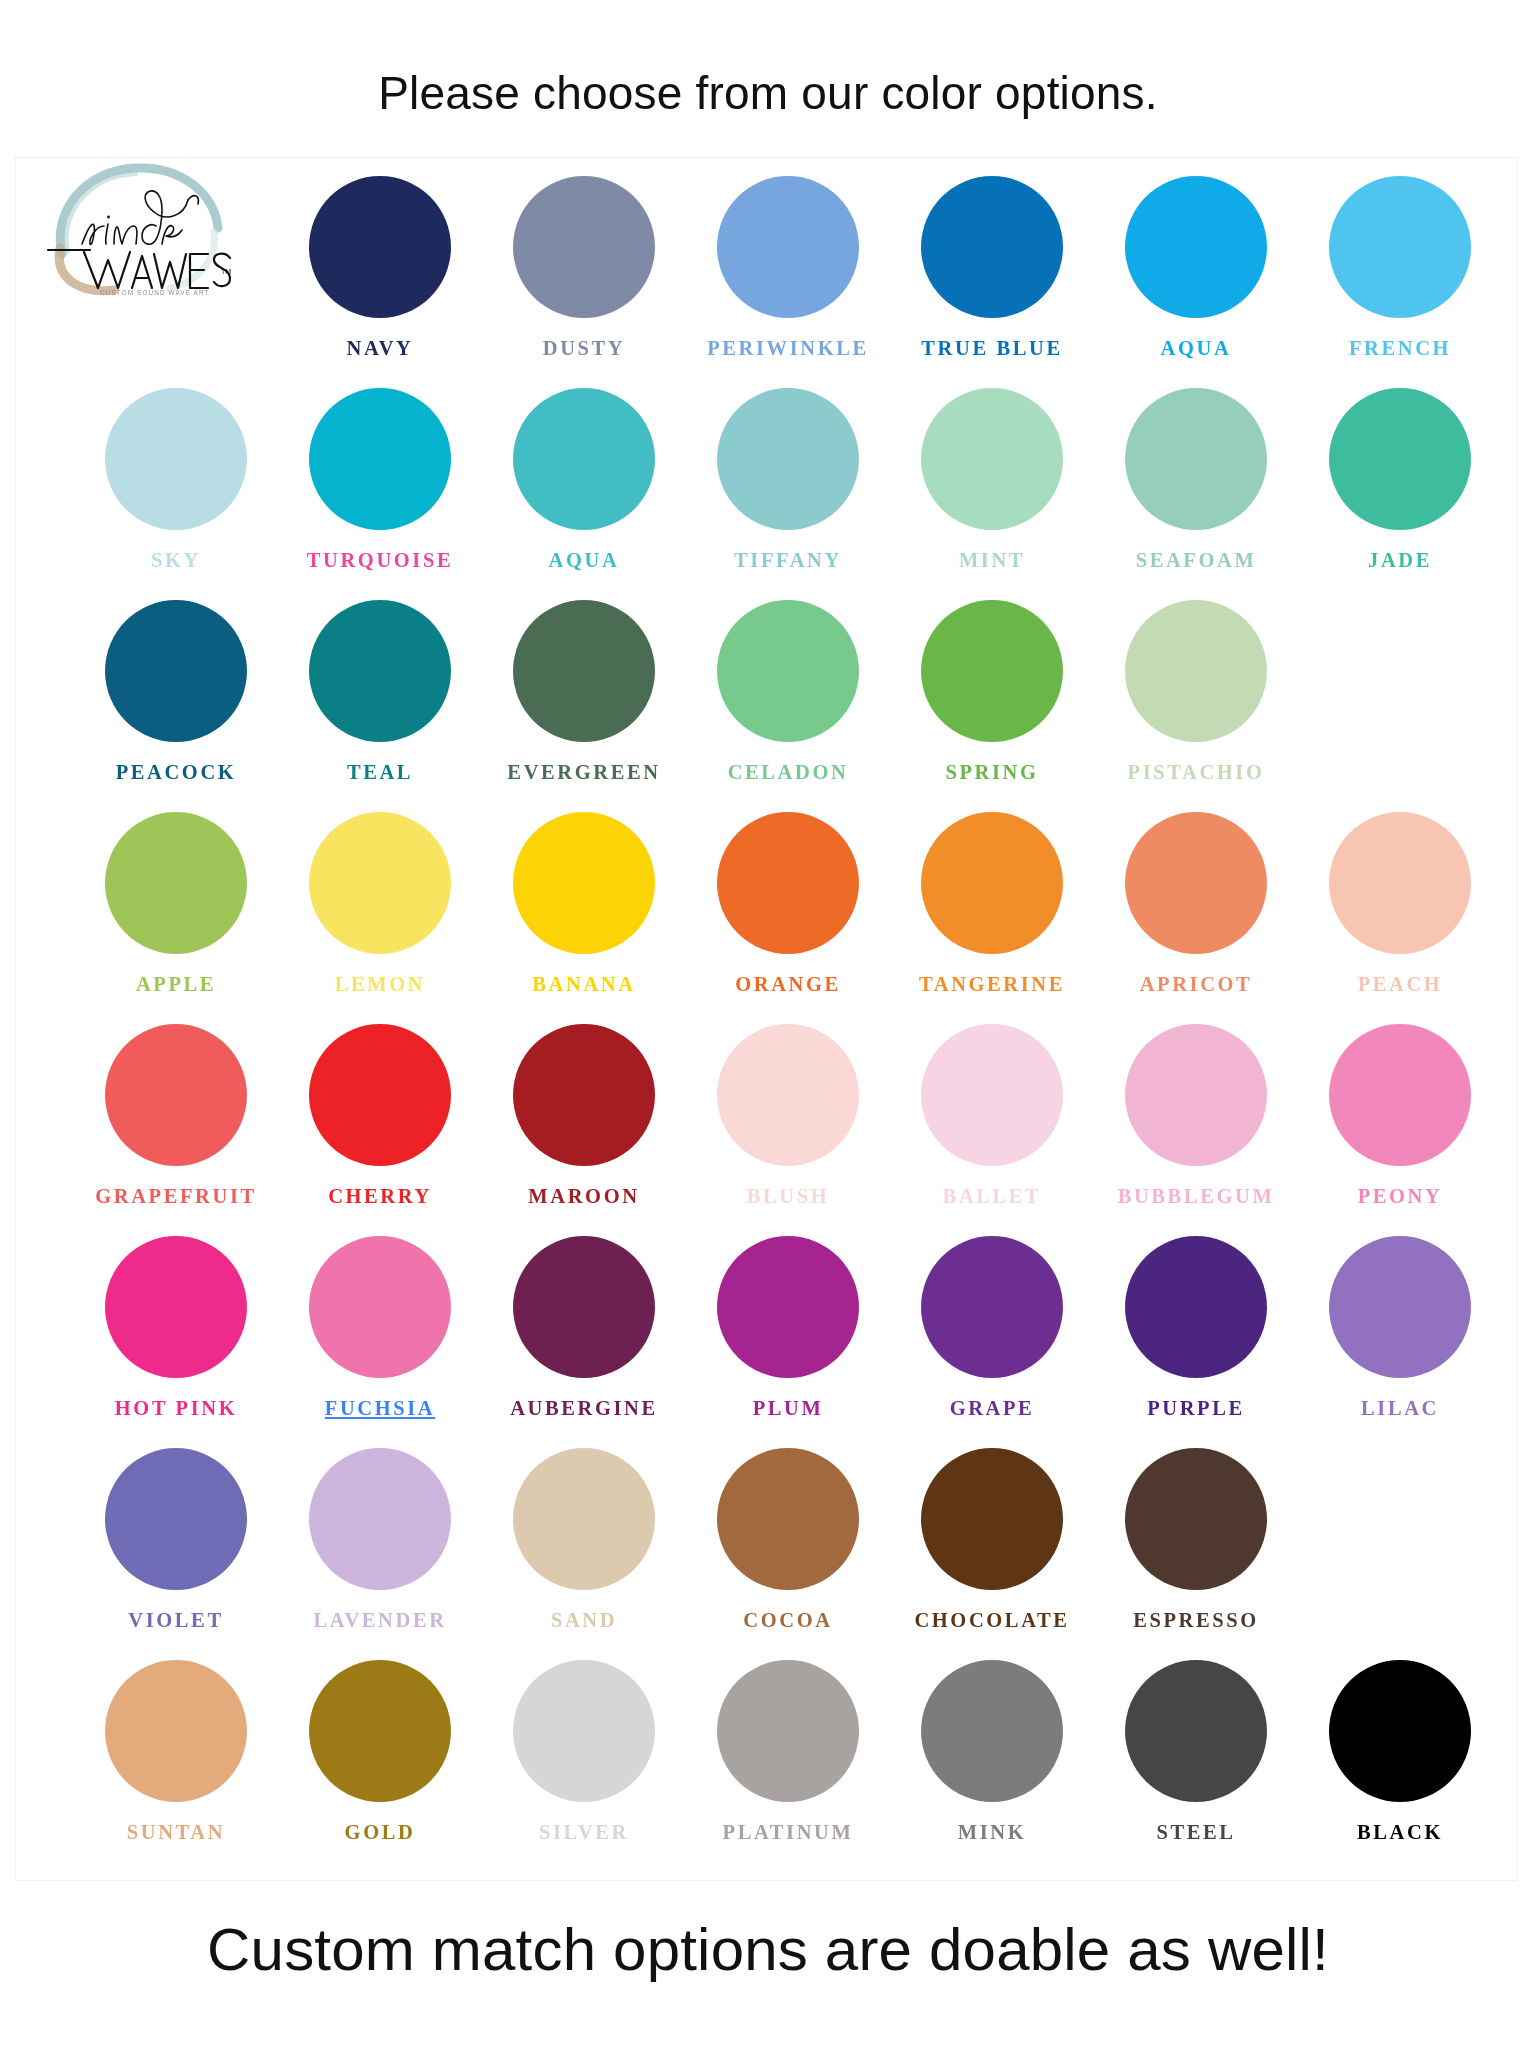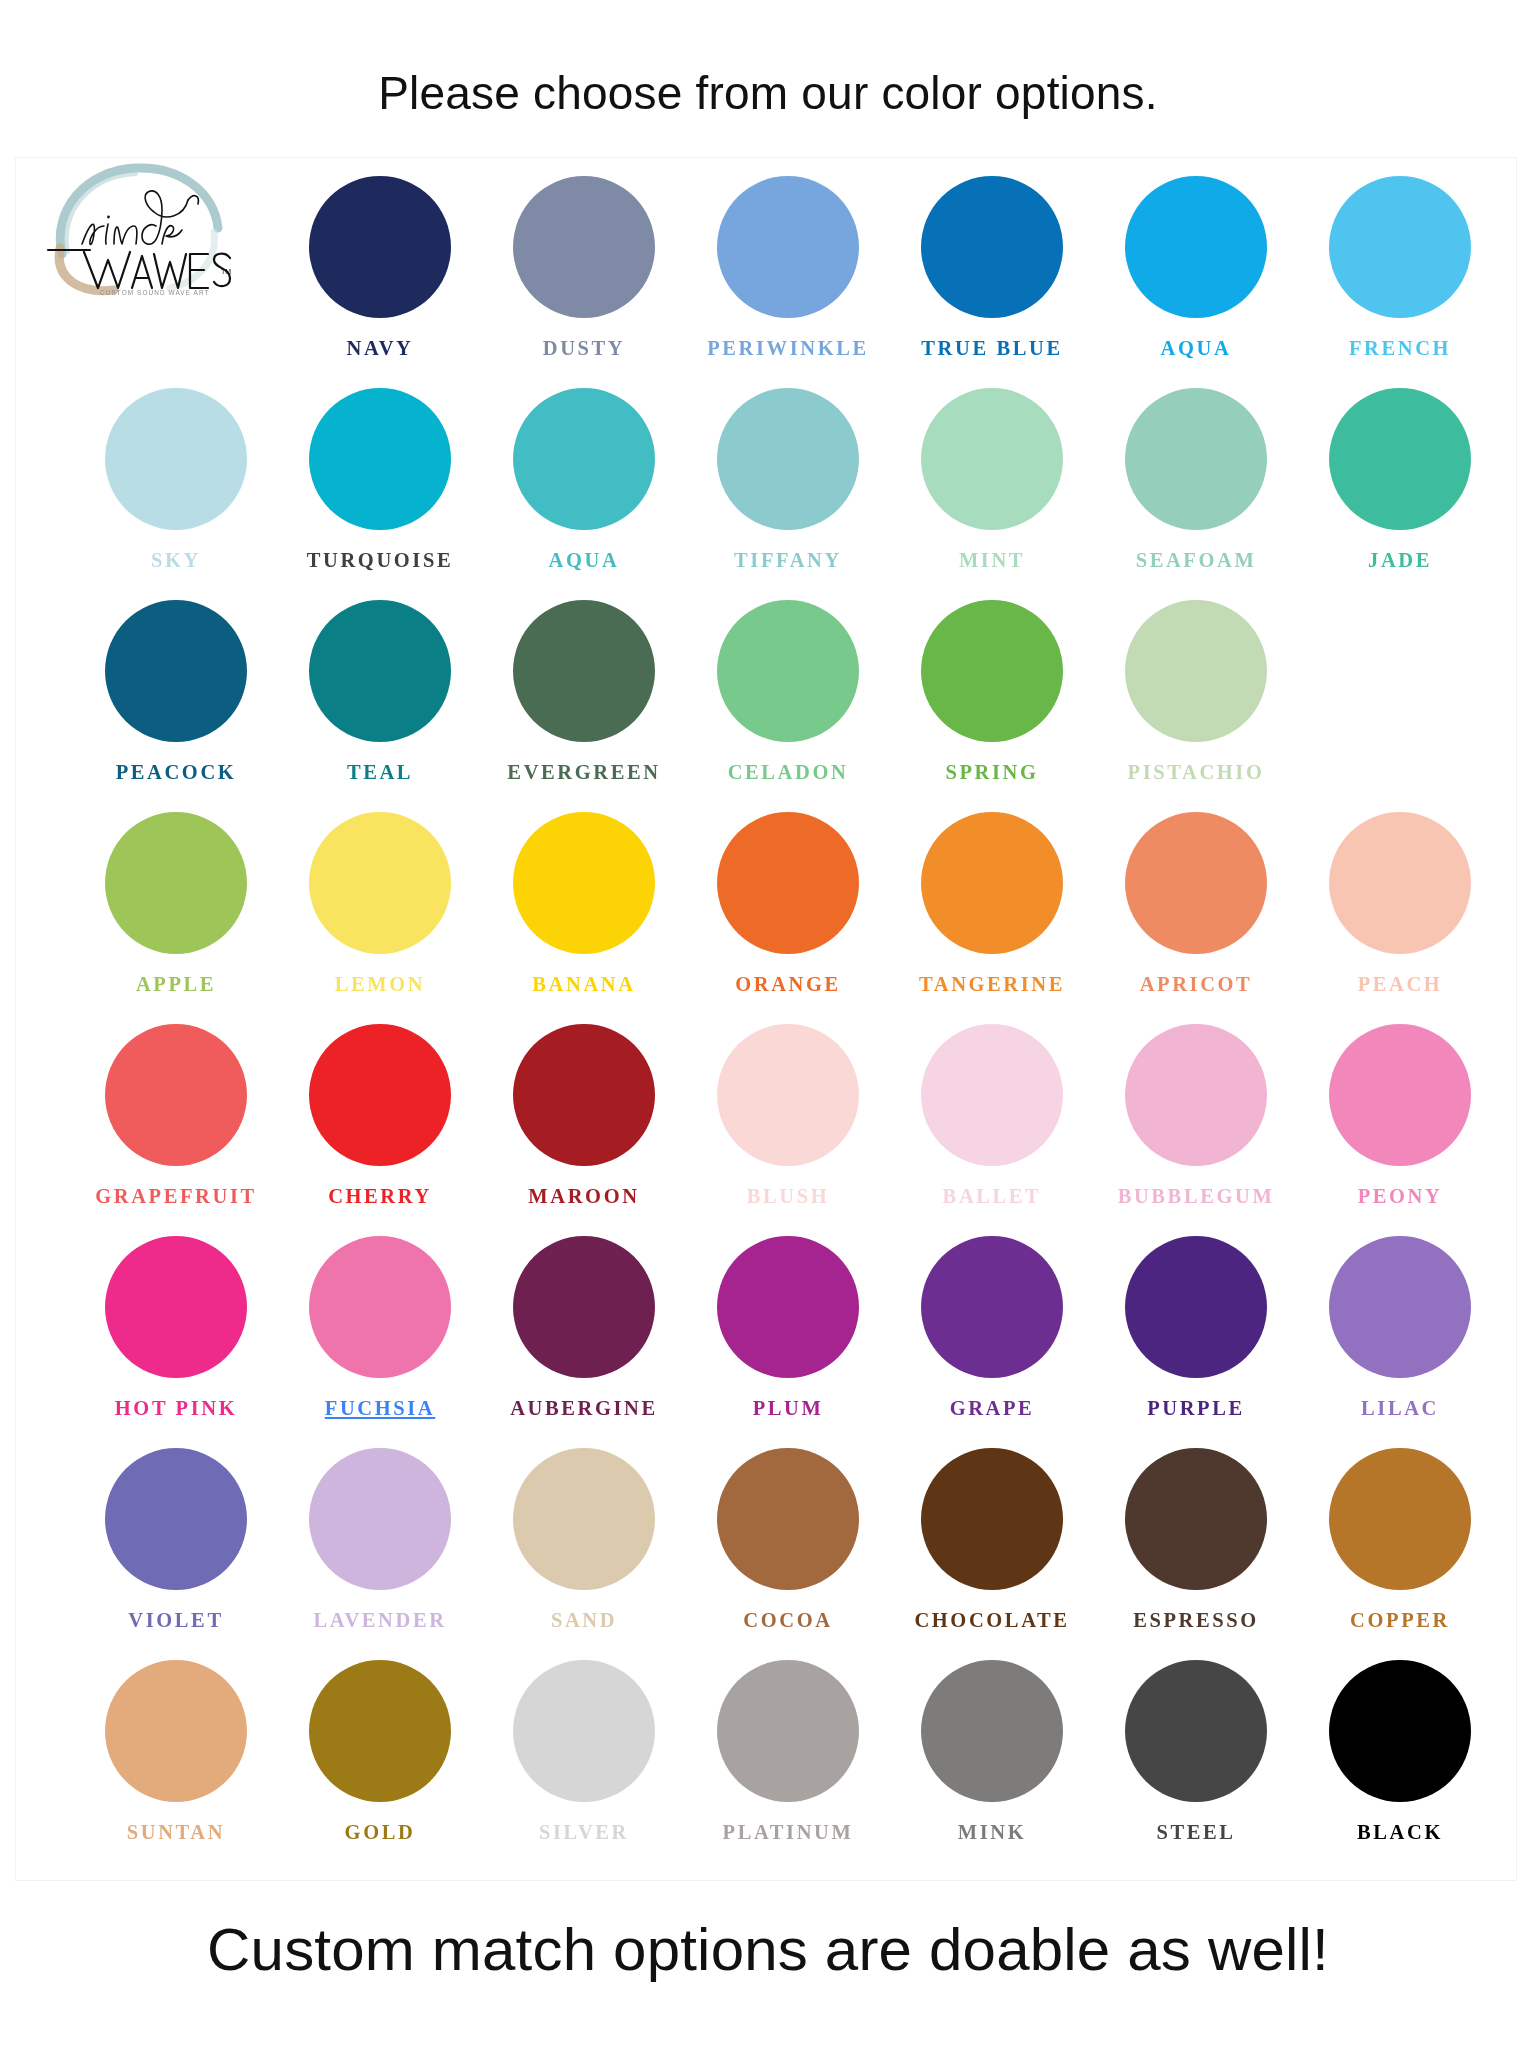--- a/index.html
+++ b/index.html
@@ -156,21 +156,21 @@
         <span class="swatch-label" style="color: rgb(79, 196, 239);">FRENCH</span>
       </div>
     </div>
     <div class="row">
       <div class="cell">
         <span class="swatch" title="SKY" style="background: rgb(185, 221, 228);"></span>
         <span class="swatch-label" style="color: rgb(185, 221, 228);">SKY</span>
       </div>
       <div class="cell">
         <span class="swatch" title="TURQUOISE" style="background: rgb(6, 179, 206);"></span>
-        <span class="swatch-label" style="color: #404040;">TURQUOISE</span>
+        <span class="swatch-label" style="color: #ec4899;">TURQUOISE</span>
       </div>
       <div class="cell">
         <span class="swatch" title="AQUA" style="background: rgb(67, 189, 196);"></span>
         <span class="swatch-label" style="color: rgb(67, 189, 196);">AQUA</span>
       </div>
       <div class="cell">
         <span class="swatch" title="TIFFANY" style="background: rgb(140, 203, 205);"></span>
         <span class="swatch-label" style="color: rgb(140, 203, 205);">TIFFANY</span>
       </div>
       <div class="cell">
@@ -320,24 +320,20 @@
         <span class="swatch-label" style="color: rgb(162, 104, 62);">COCOA</span>
       </div>
       <div class="cell">
         <span class="swatch" title="CHOCOLATE" style="background: rgb(94, 53, 21);"></span>
         <span class="swatch-label" style="color: rgb(94, 53, 21);">CHOCOLATE</span>
       </div>
       <div class="cell">
         <span class="swatch" title="ESPRESSO" style="background: rgb(79, 56, 45);"></span>
         <span class="swatch-label" style="color: rgb(79, 56, 45);">ESPRESSO</span>
       </div>
-      <div class="cell">
-        <span class="swatch" title="COPPER" style="background: rgb(181, 118, 42);"></span>
-        <span class="swatch-label" style="color: rgb(181, 118, 42);">COPPER</span>
-      </div>
     </div>
     <div class="row">
       <div class="cell">
         <span class="swatch" title="SUNTAN" style="background: rgb(227, 171, 124);"></span>
         <span class="swatch-label" style="color: rgb(227, 171, 124);">SUNTAN</span>
       </div>
       <div class="cell">
         <span class="swatch" title="GOLD" style="background: rgb(156, 123, 22);"></span>
         <span class="swatch-label" style="color: rgb(156, 123, 22);">GOLD</span>
       </div>

